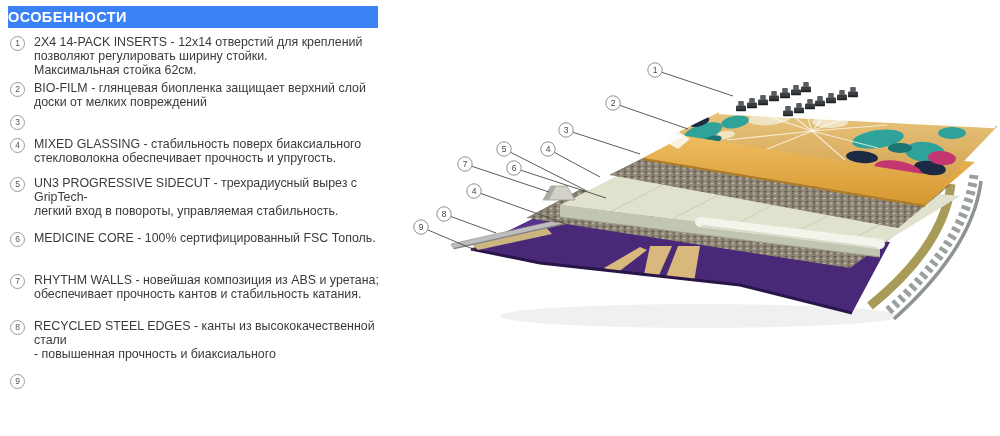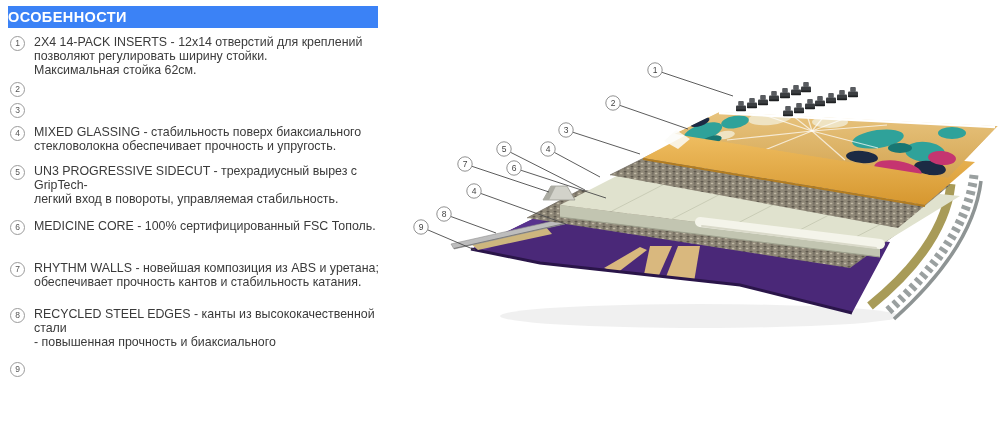--- a/index.html
+++ b/index.html
@@ -32,20 +32,22 @@
     </div>
 
     <div class="feature" style="margin-top:7px">
       <span class="badge">1</span>
       <p class="ftext">2X4 14-PACK INSERTS - 12x14 отверстий для креплений
 позволяют регулировать ширину стойки.
 Максимальная стойка 62см.</p>
     </div>
     <div class="feature" style="margin-top:4px">
       <span class="badge">2</span>
+      <p class="ftext">BIO-FILM - глянцевая биопленка защищает верхний слой
+доски от мелких повреждений</p>
     </div>
     <div class="feature" style="margin-top:5px">
       <span class="badge">3</span>
     </div>
     <div class="feature" style="margin-top:7px">
       <span class="badge">4</span>
       <p class="ftext">MIXED GLASSING - стабильность поверх биаксиального
 стекловолокна обеспечивает прочность и упругость.</p>
     </div>
     <div class="feature" style="margin-top:11px">

